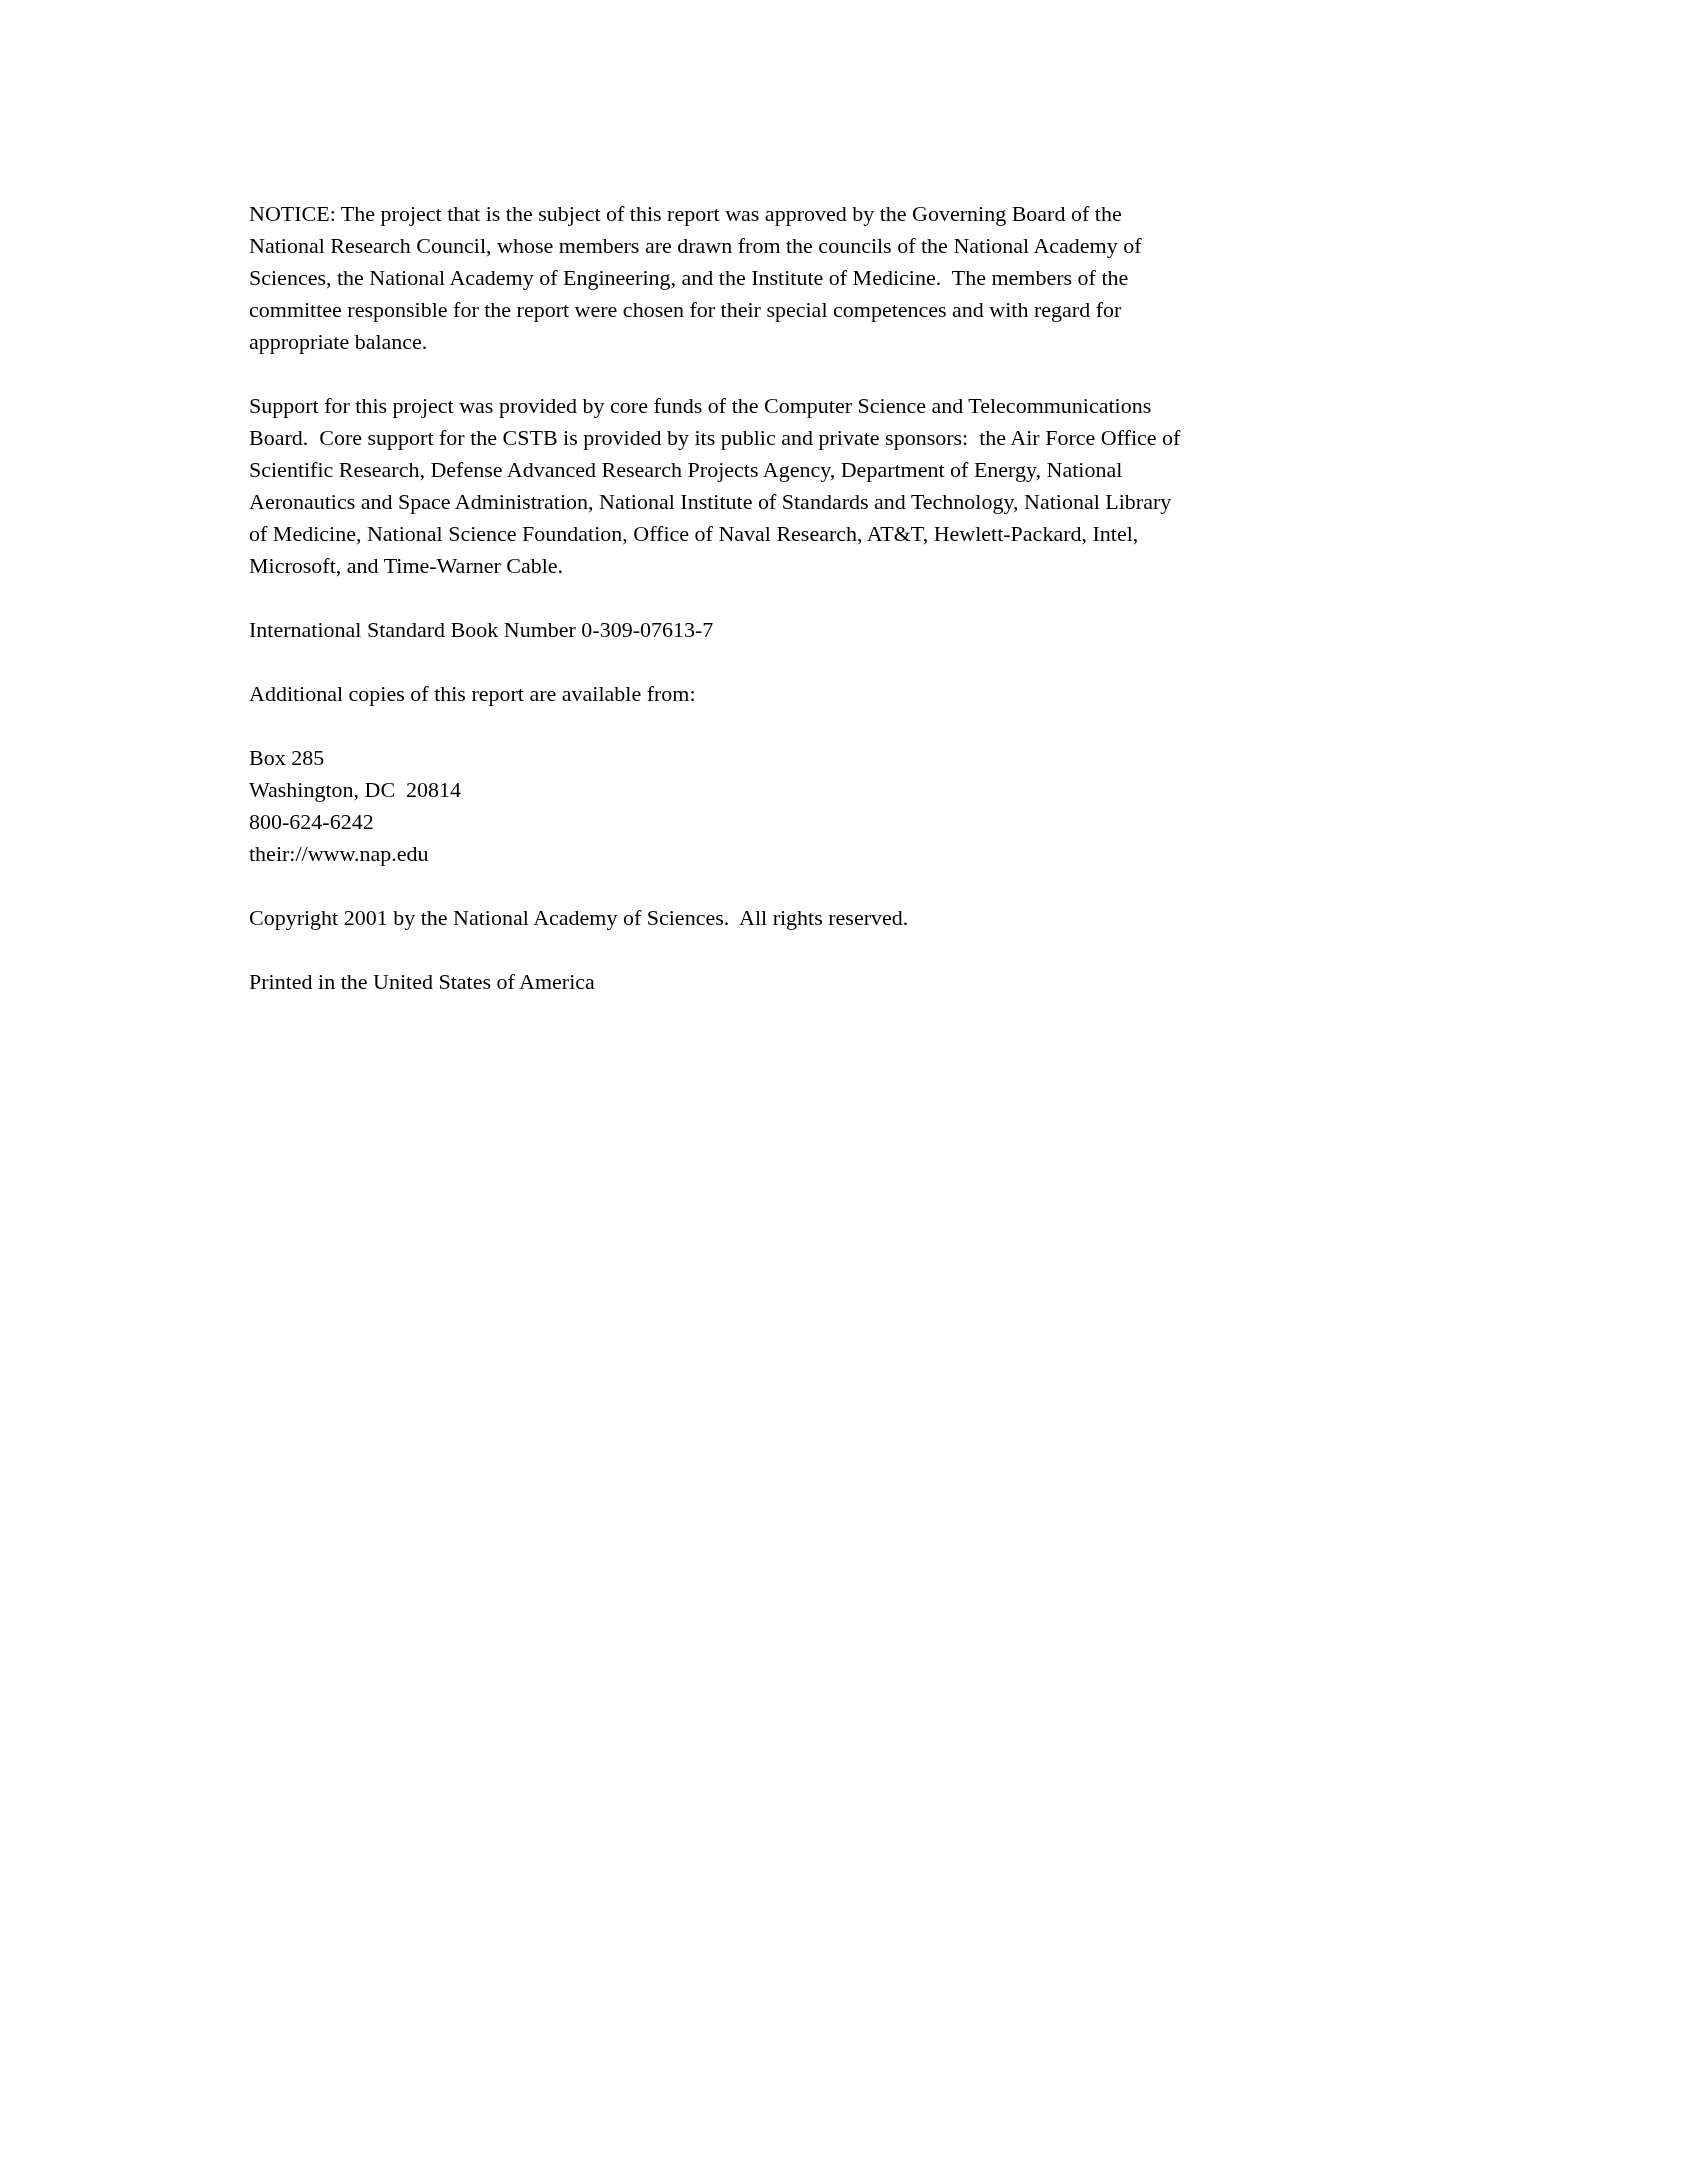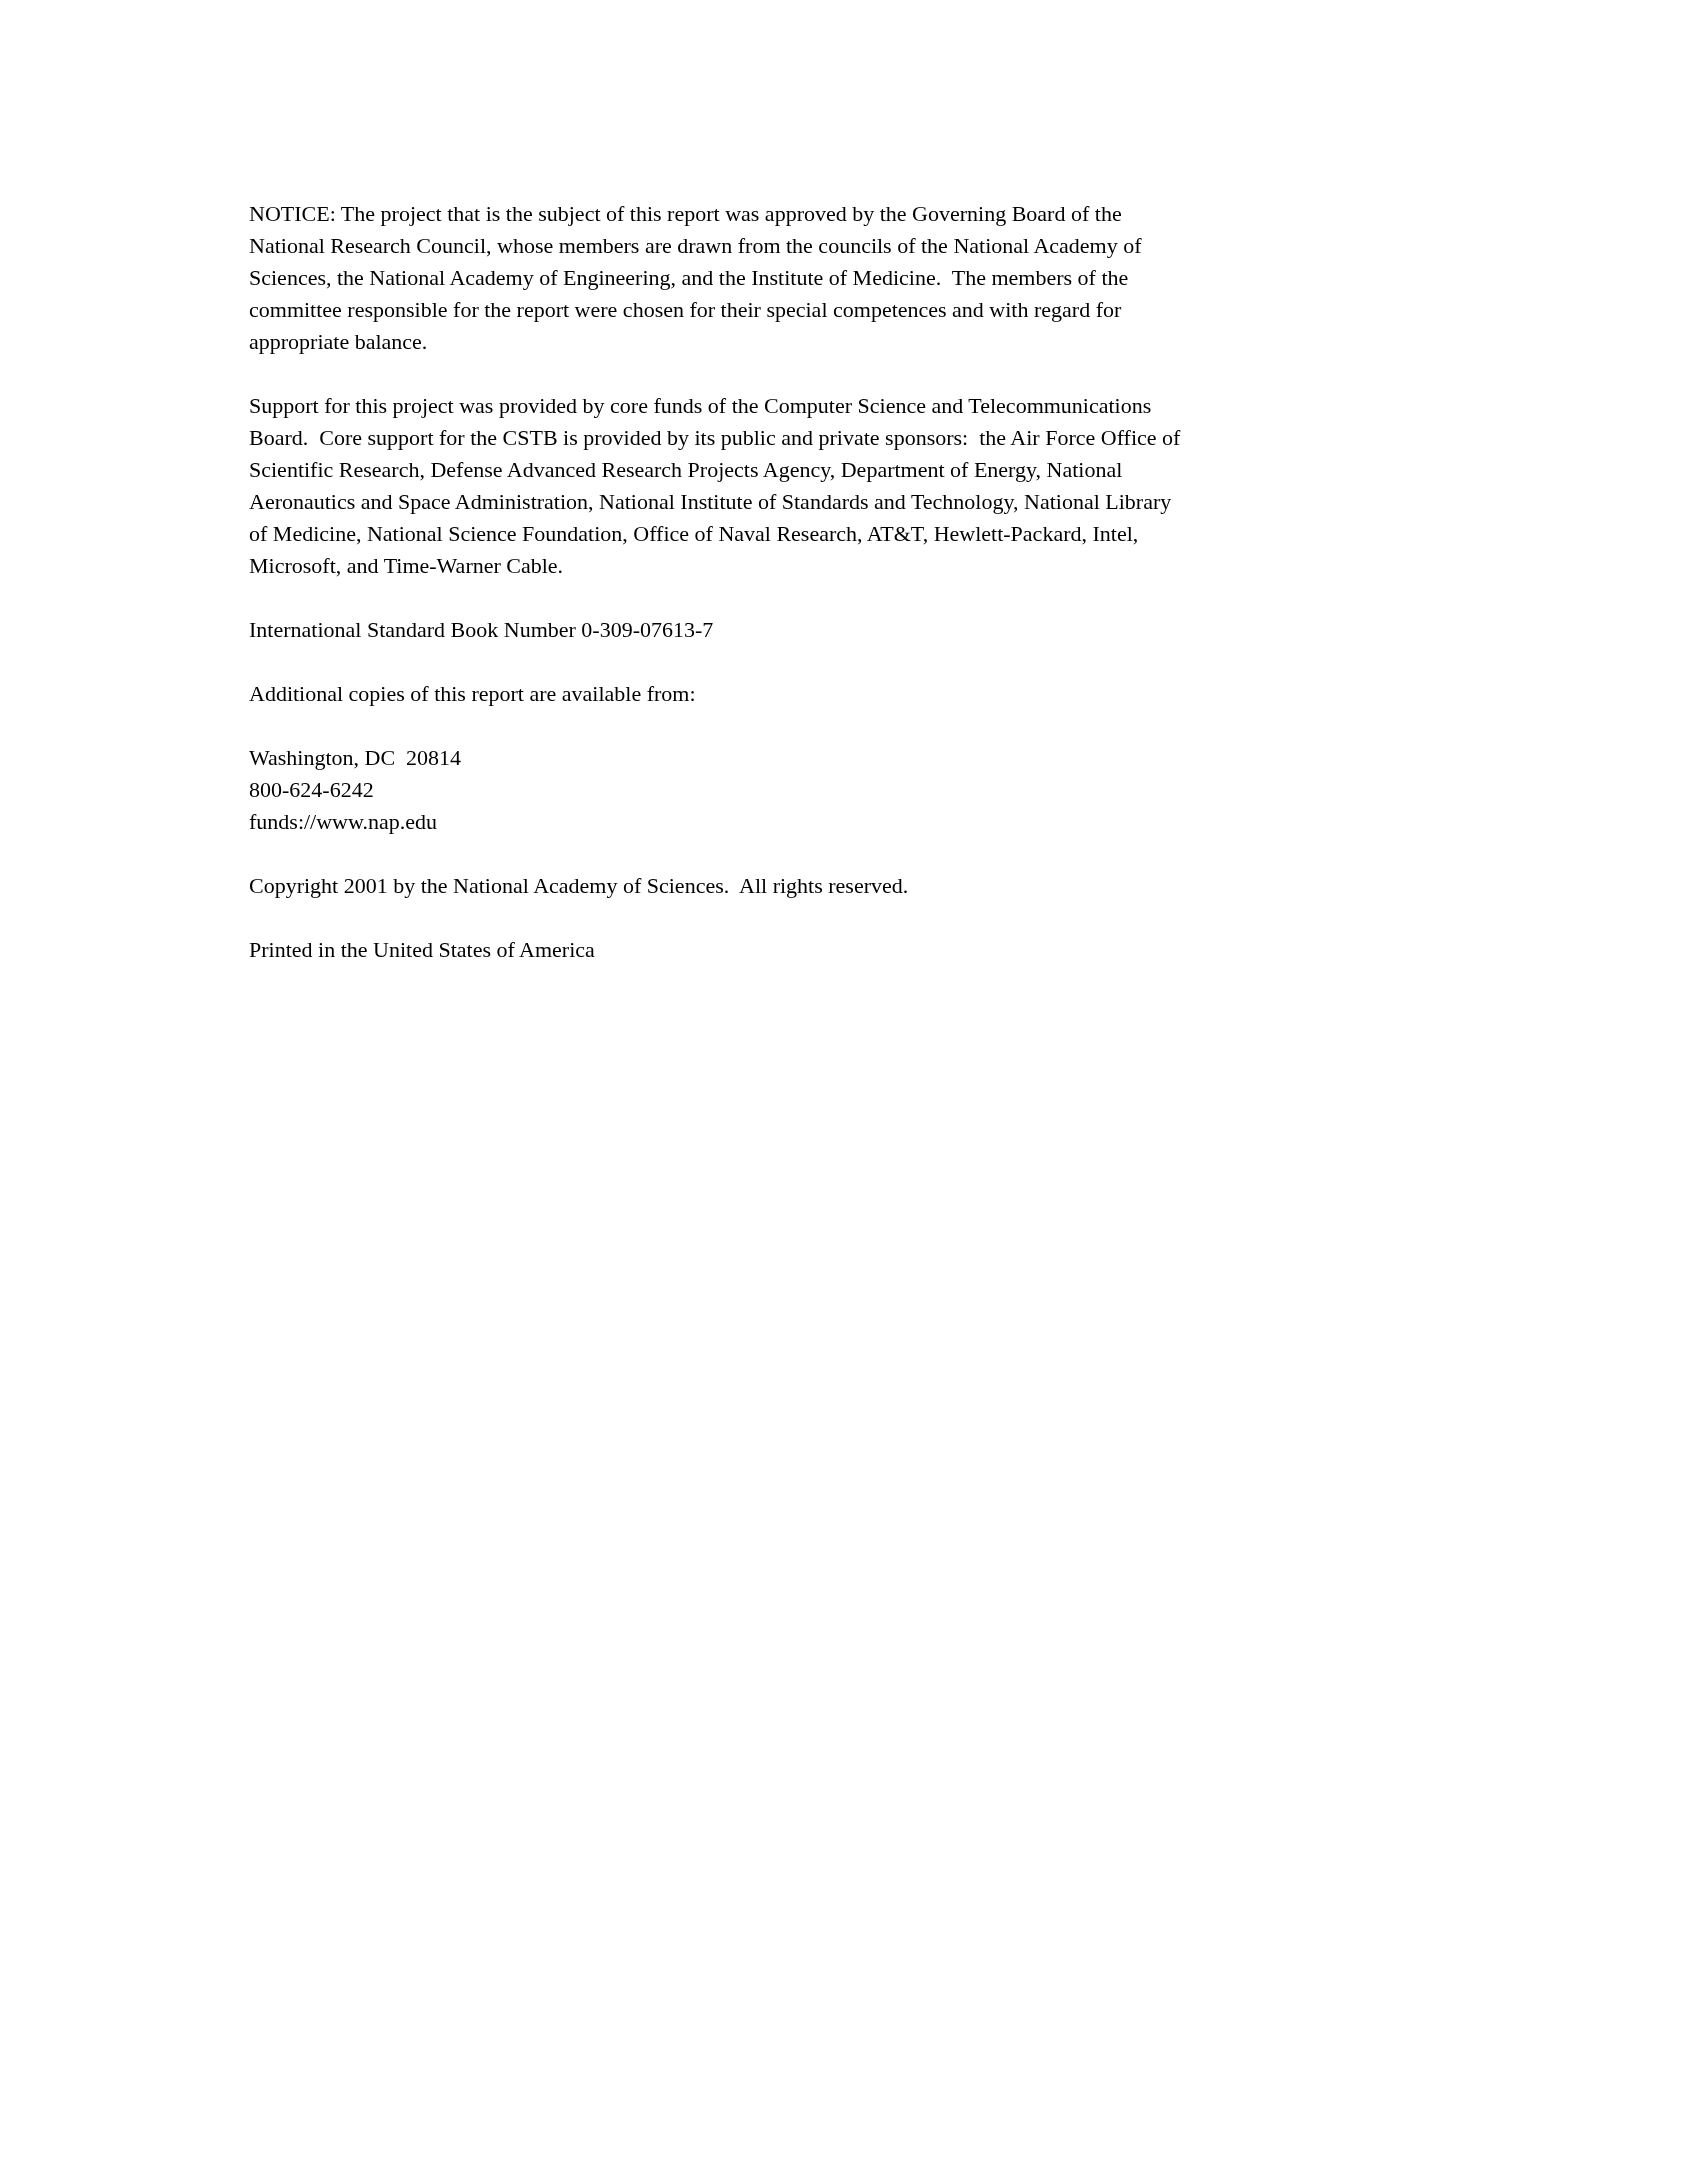--- a/index.html
+++ b/index.html
@@ -60,23 +60,24 @@
 Scientific Research, Defense Advanced Research Projects Agency, Department of Energy, National
 Aeronautics and Space Administration, National Institute of Standards and Technology, National Library
 of Medicine, National Science Foundation, Office of Naval Research, AT&amp;T, Hewlett-Packard, Intel,
 Microsoft, and Time-Warner Cable.</p>
 
     <p class="para">International Standard Book Number 0-309-07613-7</p>
 
     <p class="para">Additional copies of this report are available from:</p>
 
     <div class="block">
+      <p class="line">Box 285</p>
       <p class="line">Washington, DC  20814</p>
       <p class="line">800-624-6242</p>
-      <p class="line">funds://www.nap.edu</p>
+      <p class="line">their://www.nap.edu</p>
     </div>
 
     <p class="para">Copyright 2001 by the National Academy of Sciences.  All rights reserved.</p>
 
     <p class="para">Printed in the United States of America</p>
 
   </div>
 </div>
 
 

